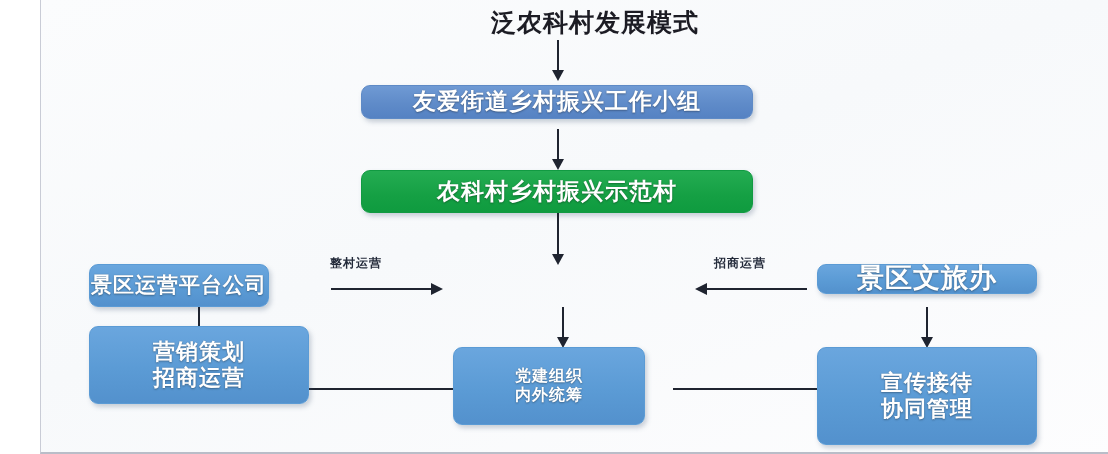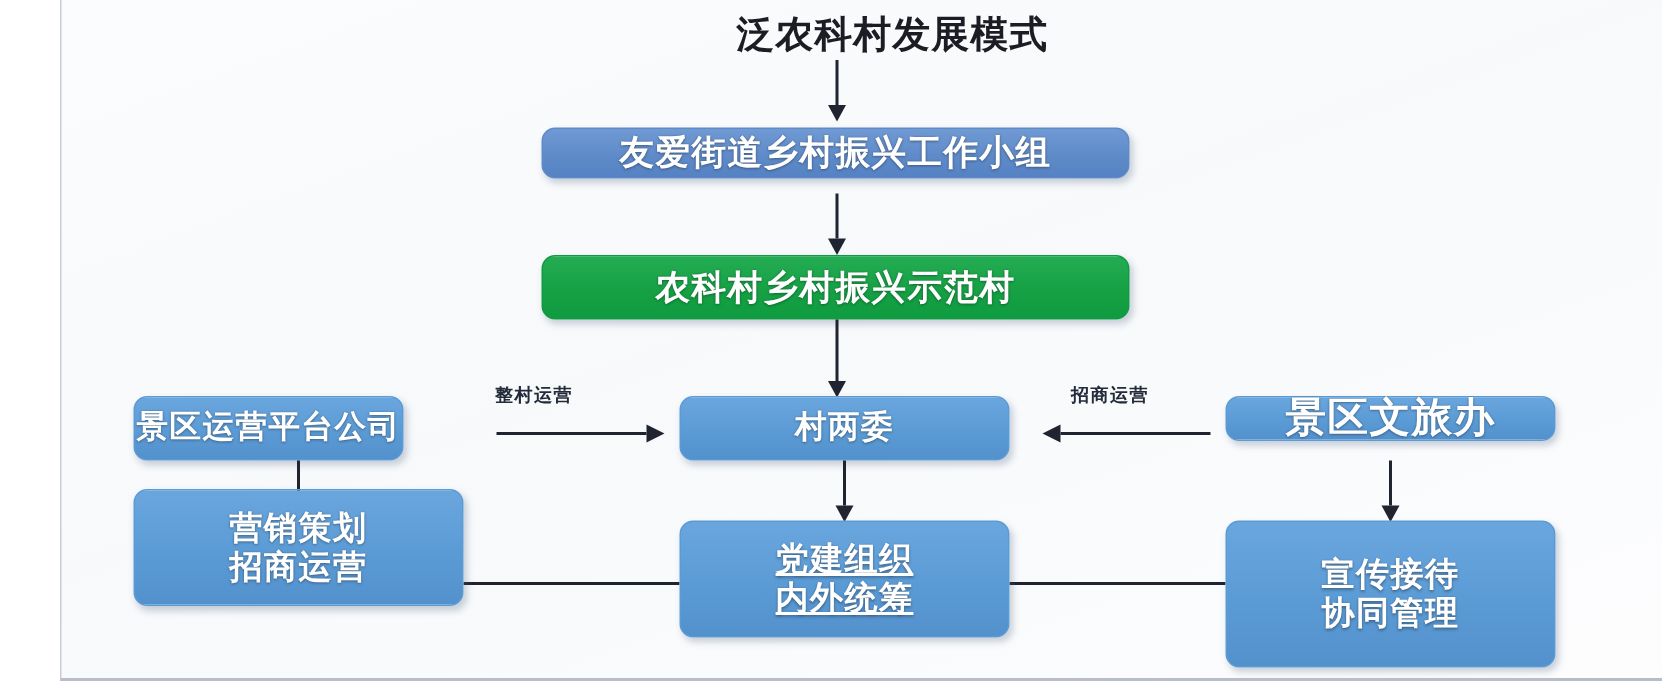--- a/index.html
+++ b/index.html
@@ -126,21 +126,20 @@
   <div class="vline" style="left:516px; top:129px; height:30px;"></div>
   <div class="arrow-down" style="left:511px; top:159px;"></div>
 
   <div class="box box-green" style="left:320px; top:170px; width:392px; height:43px; font-size:23px;">农科村乡村振兴示范村</div>
 
   <div class="vline" style="left:516px; top:213px; height:41px;"></div>
   <div class="arrow-down" style="left:511px; top:254px;"></div>
 
   <div class="box box-blue" style="left:48px; top:264px; width:180px; height:43px; font-size:21px;">景区运营平台公司</div>
 
-  <div class="box box-blue" style="left:412px; top:264px; width:220px; height:43px; font-size:21px;">村两委</div>
 
   <div class="box box-blue" style="left:776px; top:264px; width:220px; height:30px; font-size:27px;">景区文旅办</div>
 
   <div class="edge-label" style="left:289px; top:255px;">整村运营</div>
   <div class="hline" style="left:290px; top:288px; width:100px;"></div>
   <div class="arrow-right" style="left:390px; top:283px;"></div>
 
   <div class="edge-label" style="left:673px; top:255px;">招商运营</div>
   <div class="hline" style="left:666px; top:288px; width:100px;"></div>
   <div class="arrow-left" style="left:654px; top:283px;"></div>
@@ -153,19 +152,19 @@
 
   <div class="vline" style="left:885px; top:307px; height:30px;"></div>
   <div class="arrow-down" style="left:880px; top:337px;"></div>
 
   <div class="hline" style="left:268px; top:388px; width:144px;"></div>
   <div class="hline" style="left:632px; top:388px; width:144px;"></div>
 
   <div class="box box-blue" style="left:48px; top:326px; width:220px; height:78px; font-size:22px;">营销策划
 招商运营</div>
 
-  <div class="box box-blue" style="left:412px; top:347px; width:220px; height:78px; font-size:22px;text-decoration:underline;">党建组织
+  <div class="box box-blue" style="left:412px; top:347px; width:192px; height:78px; font-size:16px;">党建组织
 内外统筹</div>
 
   <div class="box box-blue" style="left:776px; top:347px; width:220px; height:98px; font-size:22px;">宣传接待
 协同管理</div>
 
 </div>
 
 </body></html>

